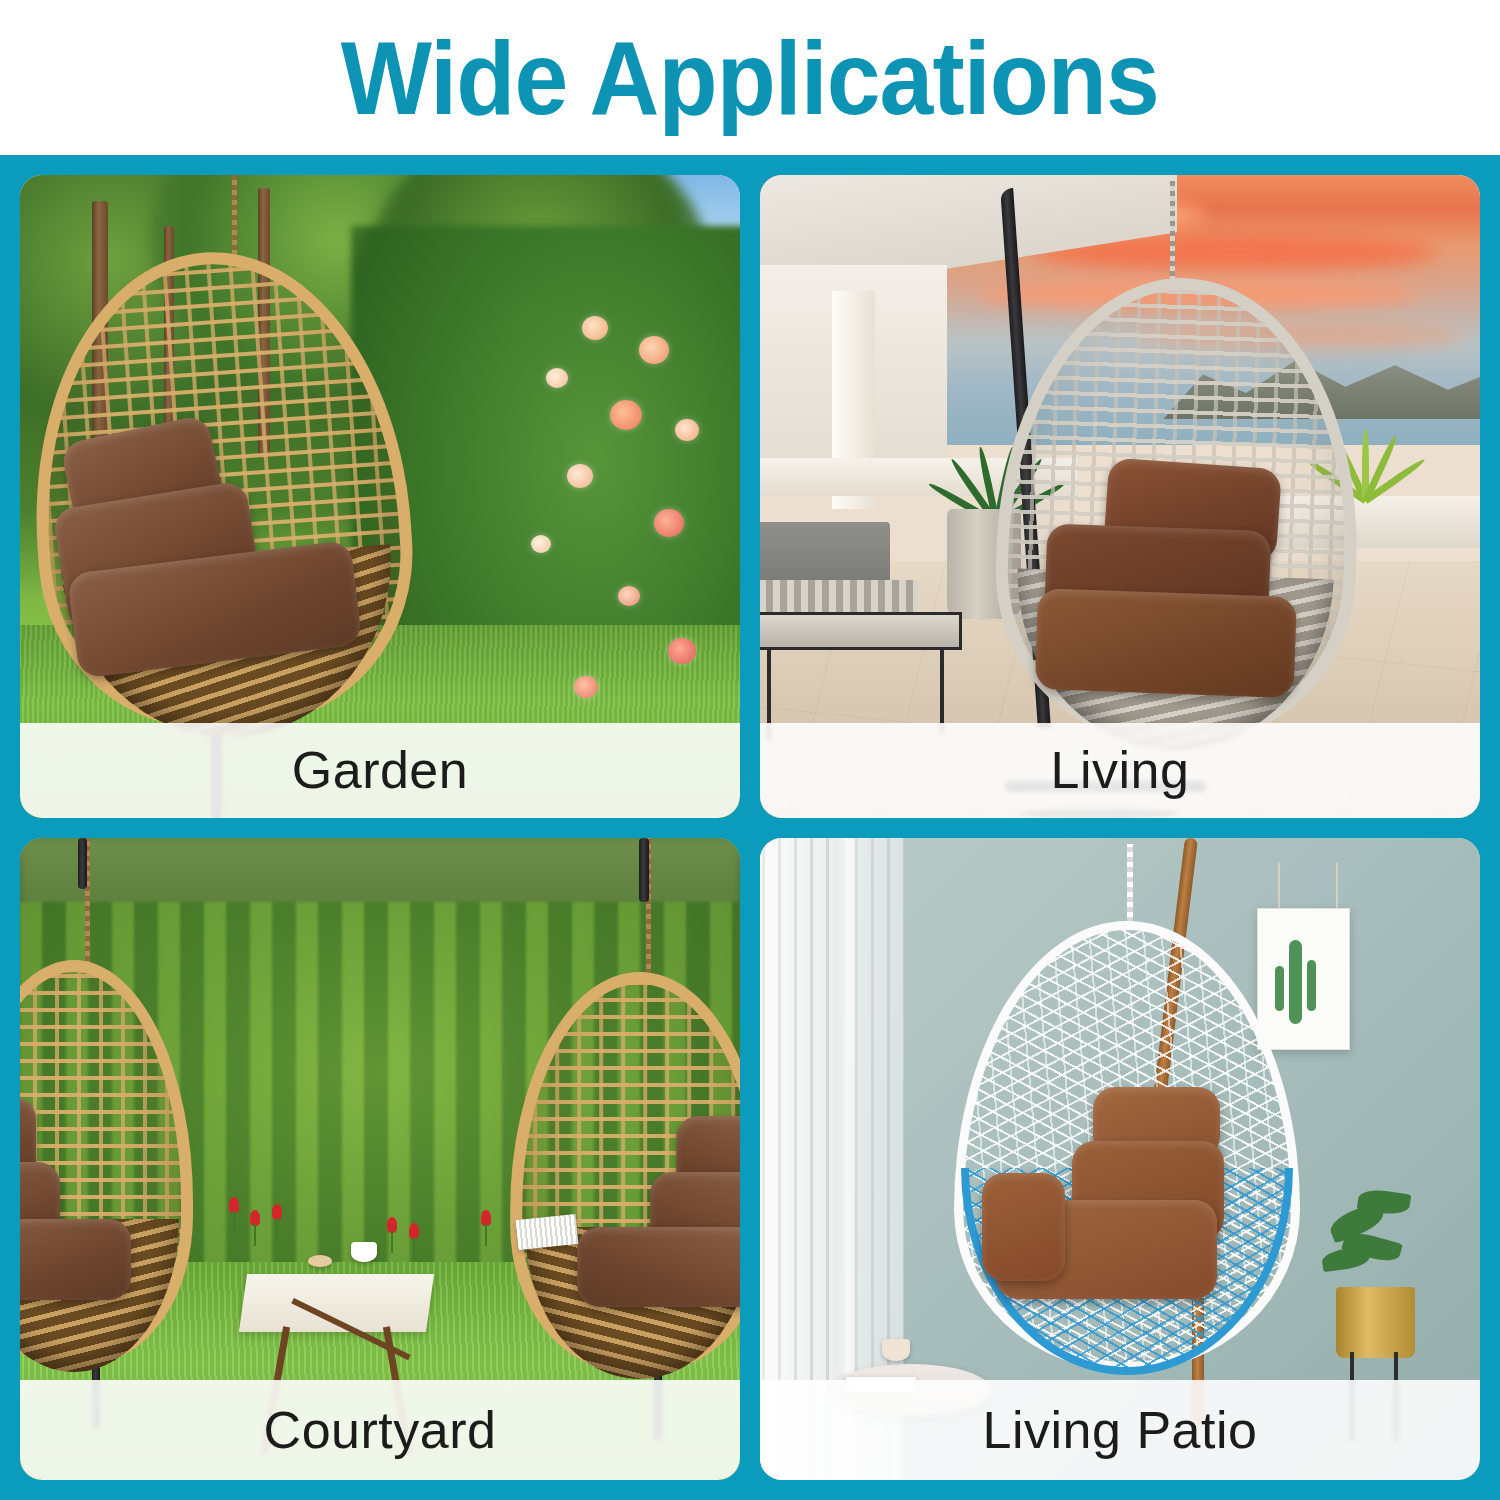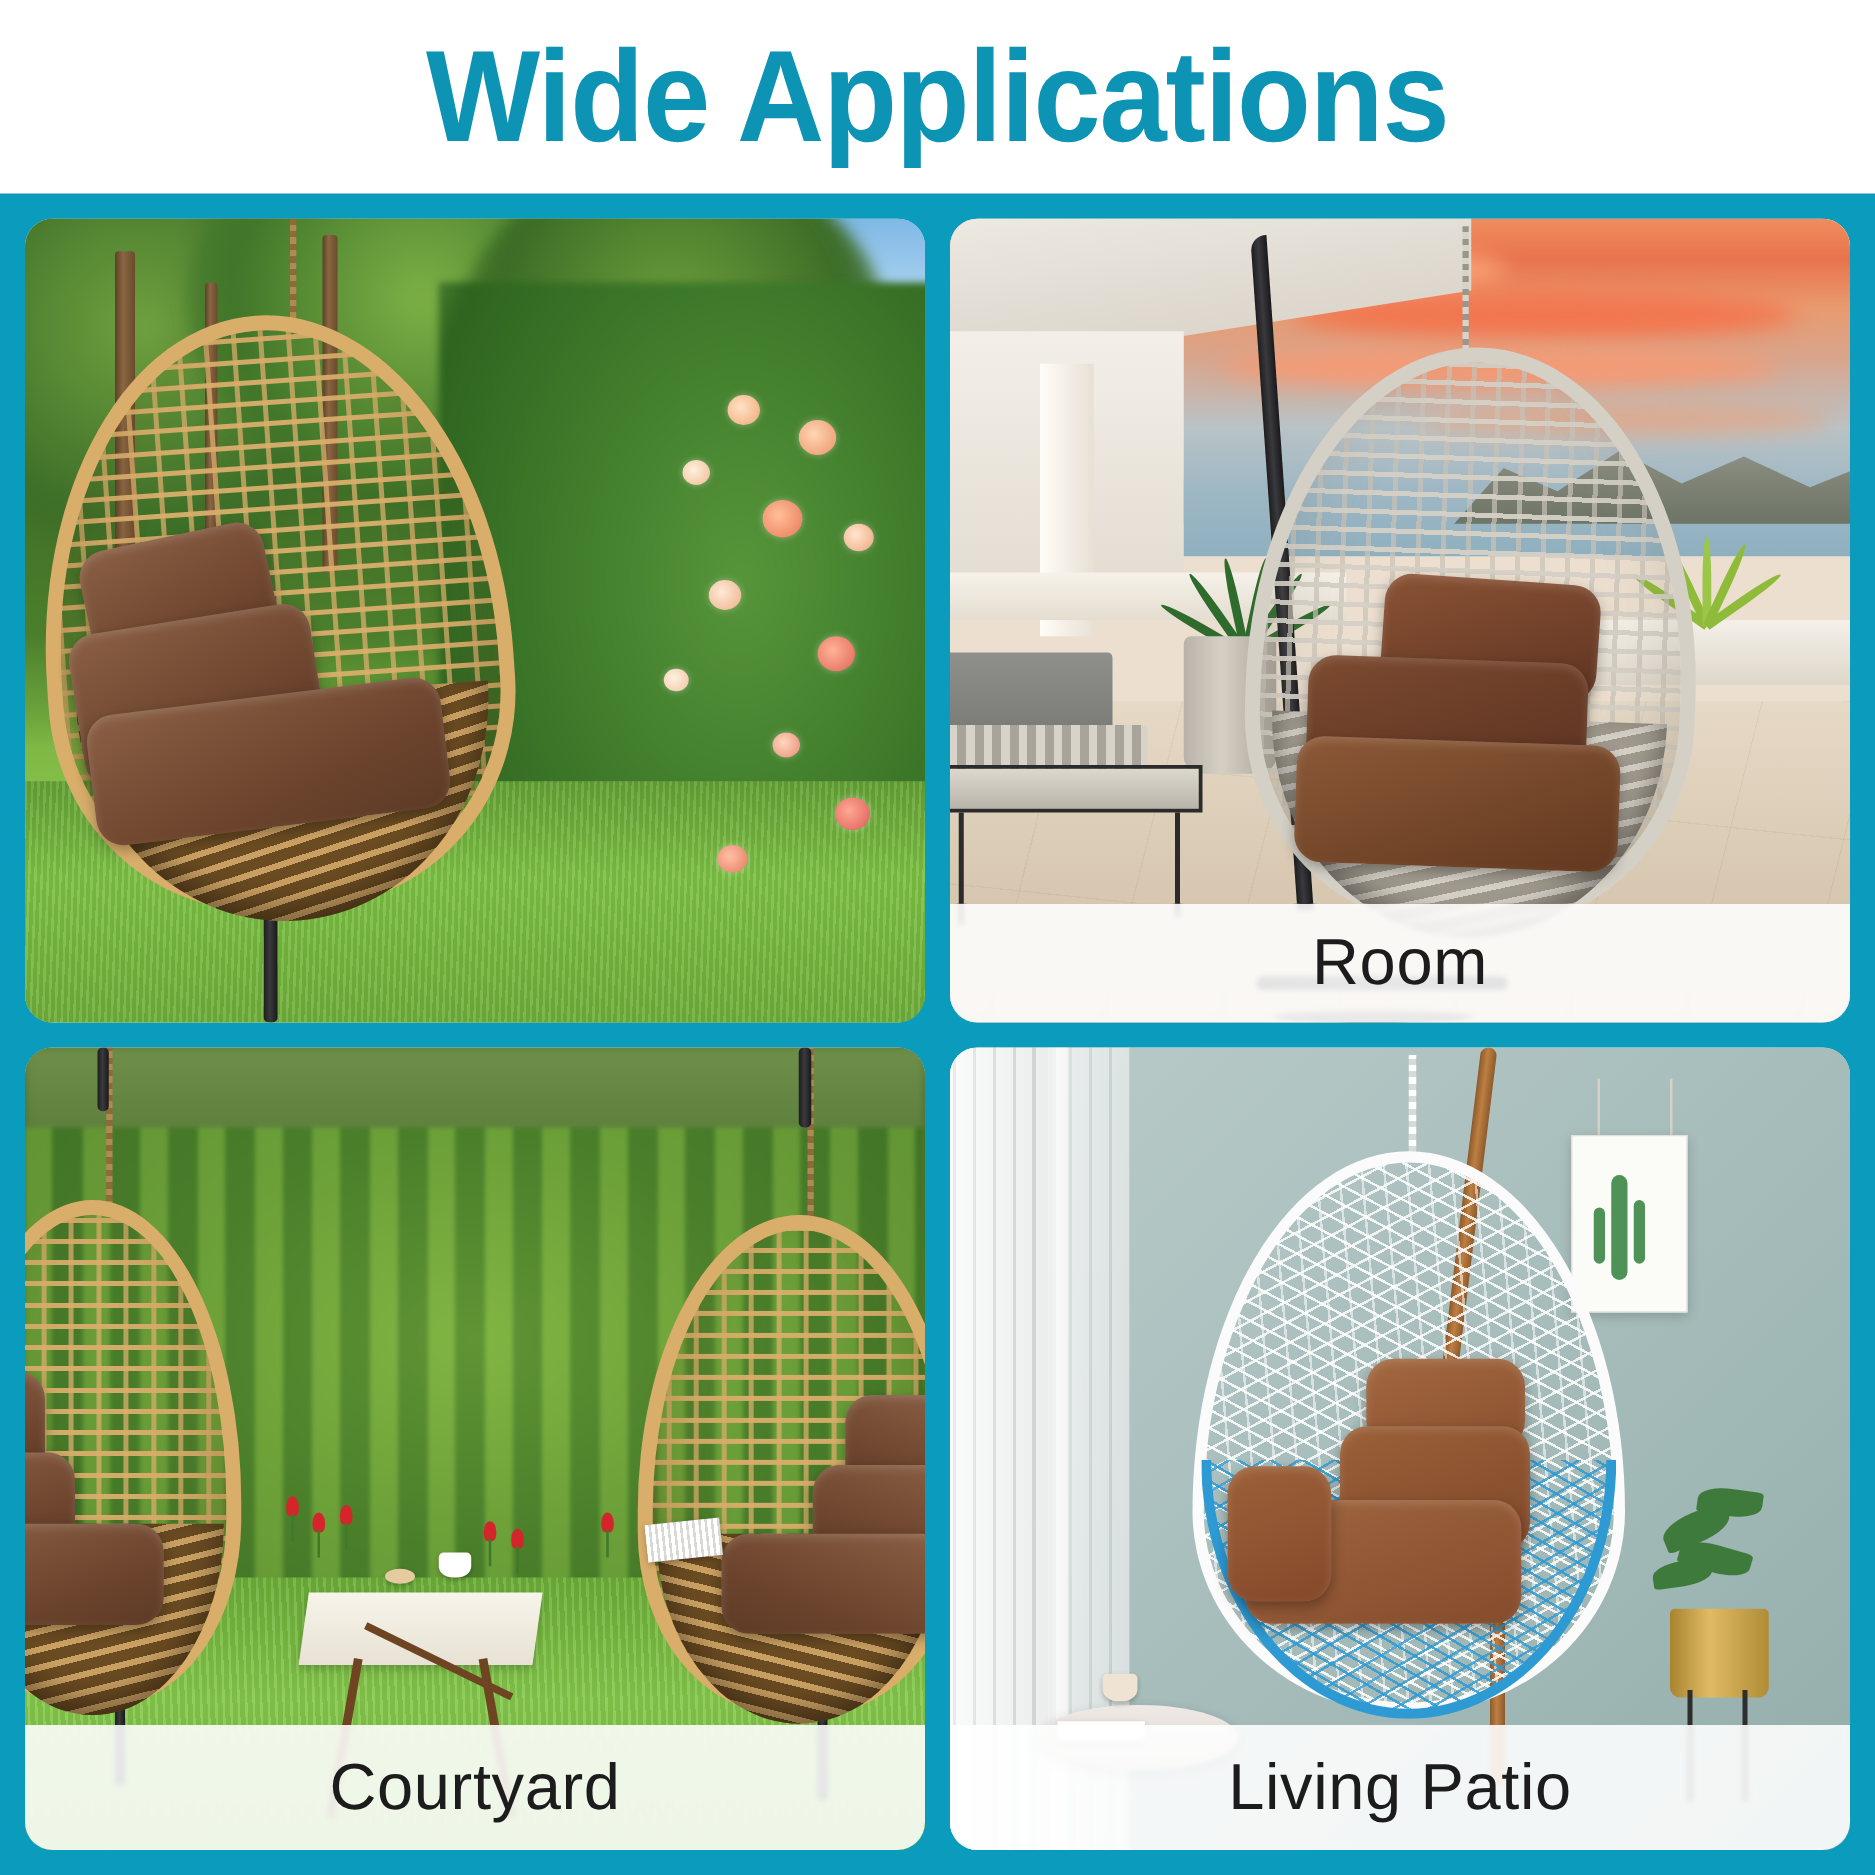--- a/index.html
+++ b/index.html
@@ -261,20 +261,23 @@
           <div class="pole" style="left:26.5%;bottom:0;width:11px;height:16%;"></div>
           <div class="chair" style="left:2%;top:12%;width:52%;height:74%;transform:rotate(-4deg);">
             <div class="shell"></div>
             <div class="base"></div>
             <div class="cush-pillow" style="left:10%;top:36%;width:40%;height:26%;transform:rotate(-8deg);"></div>
             <div class="cush-back" style="left:6%;top:50%;width:52%;height:26%;transform:rotate(-5deg);"></div>
             <div class="cush-seat" style="left:8%;top:64%;width:76%;height:22%;transform:rotate(-3deg);"></div>
           </div>
         </div>
       </div>
+      <div class="label-band">
+        <span class="label-text">Garden</span>
+      </div>
     </div>
 
     <div class="panel panel-2">
       <div class="photo">
         <div class="sc-patio">
           <div class="p-sky"></div>
           <div class="p-cloud" style="left:12%;top:3%;width:50%;height:7%;background:#f9a072;"></div>
           <div class="p-cloud" style="left:38%;top:9%;width:56%;height:6%;background:#f2764f;"></div>
           <div class="p-cloud" style="left:30%;top:16%;width:62%;height:5%;background:#f59a74;"></div>
           <div class="p-cloud" style="left:52%;top:23%;width:46%;height:4%;background:#dda98e;"></div>
@@ -320,21 +323,21 @@
           <div class="chair chair-grey" style="left:33%;top:16%;width:50%;height:72%;transform:rotate(2deg);">
             <div class="shell"></div>
             <div class="base"></div>
             <div class="cush-pillow" style="left:30%;top:40%;width:48%;height:20%;background:linear-gradient(160deg,#8a5234,#5f3422);transform:rotate(2deg);"></div>
             <div class="cush-back" style="left:14%;top:54%;width:62%;height:22%;background:linear-gradient(160deg,#7c4a30,#5a3120);"></div>
             <div class="cush-seat" style="left:12%;top:68%;width:72%;height:22%;background:linear-gradient(160deg,#8c5937,#62381f);"></div>
           </div>
         </div>
       </div>
       <div class="label-band">
-        <span class="label-text">Room</span>
+        <span class="label-text">Living</span>
       </div>
     </div>
 
     <div class="panel panel-3">
       <div class="photo">
         <div class="sc-court">
           <div class="c-forest"></div>
           <div class="c-hedge"></div>
           <div class="c-grass"></div>
 

